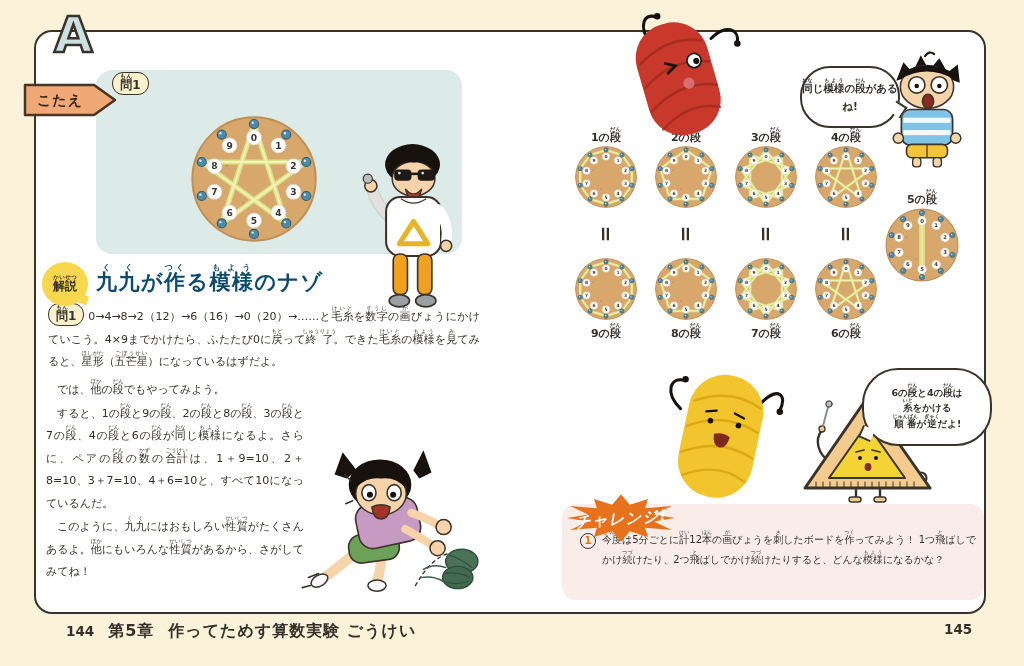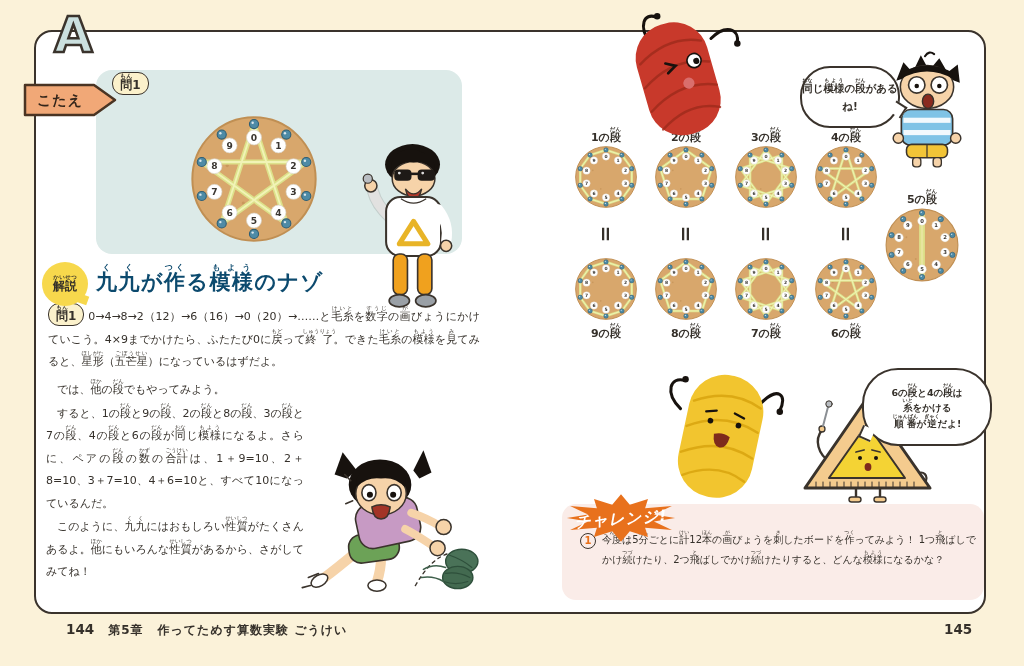--- a/index.html
+++ b/index.html
@@ -67,21 +67,21 @@
   #challenge-burst{left:556px;top:490px;z-index:3;}
   #challenge-burst text{font-style:italic;font-weight:900;}
   #challenge-body{left:580px;top:530px;width:398px;display:flex;gap:6px;z-index:2;
       font-size:10px;line-height:1.95;font-weight:500;}
   #challenge-body rt{font-size:5px;}
   .circ-num{flex:0 0 auto;margin-top:3px;width:14px;height:14px;border:1.6px solid #3A332C;border-radius:50%;
       color:#E8711C;font-weight:900;font-size:10px;display:flex;align-items:center;justify-content:center;}
   
   #footer-left{left:36px;top:621px;display:flex;align-items:baseline;gap:14px;z-index:2;margin-left:30px;}
   #pg-left{font-size:13.5px;font-weight:900;}
-  .chap{font-size:12px;font-weight:800;letter-spacing:1px;text-align:right;}
+  .chap{font-size:16px;font-weight:800;letter-spacing:1px;text-align:right;}
   #pg-right{left:944px;top:621px;font-size:13.5px;font-weight:900;z-index:2;text-align:center;}
 </style>
 </head>
 <body>
 
 <div id="stage">
 
   <div class="abs" id="spread"></div>
 
   <div class="abs" id="corner-a">A</div>

